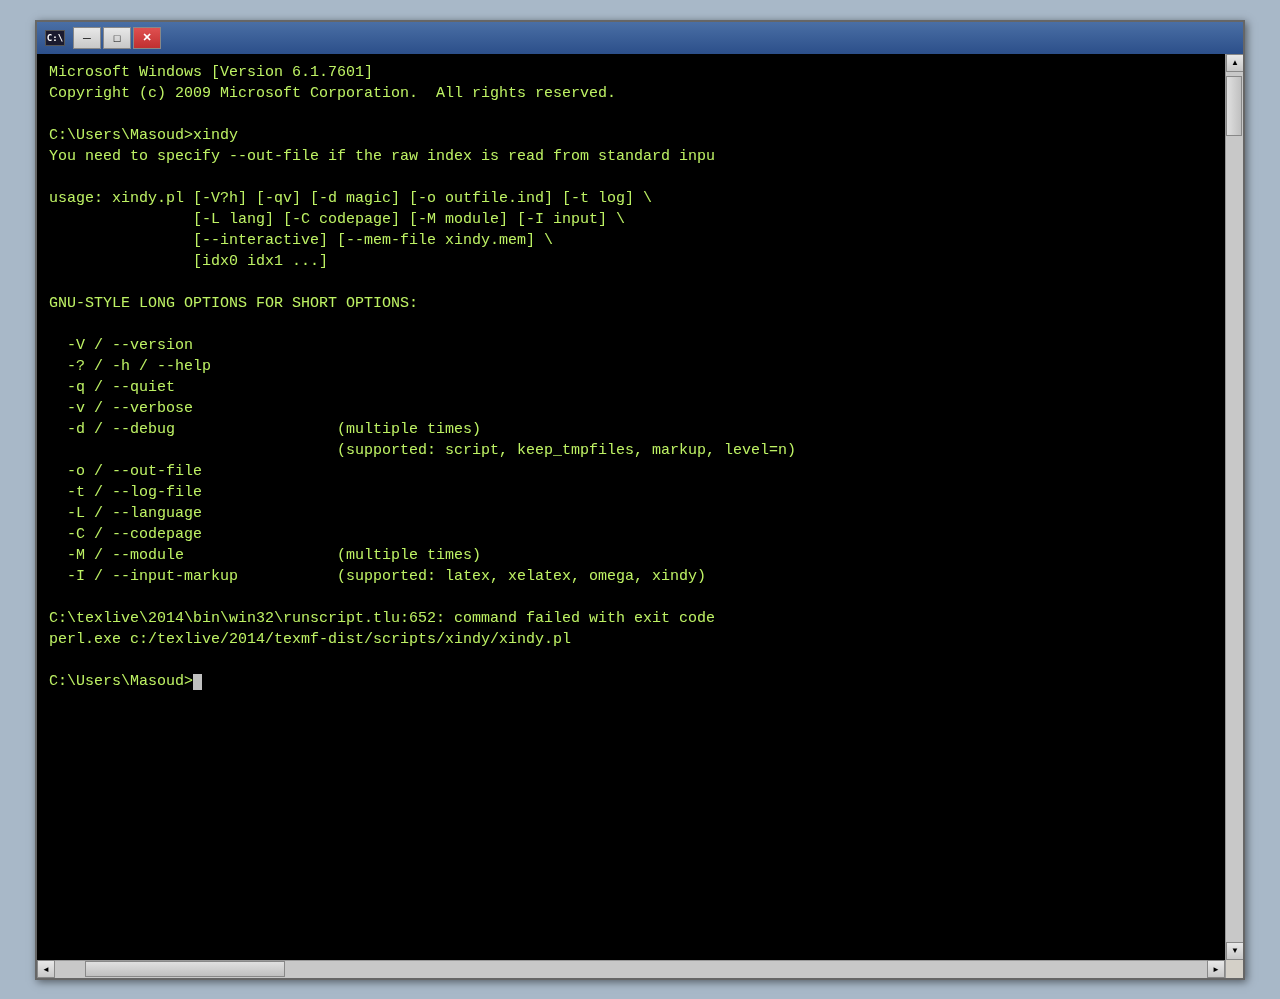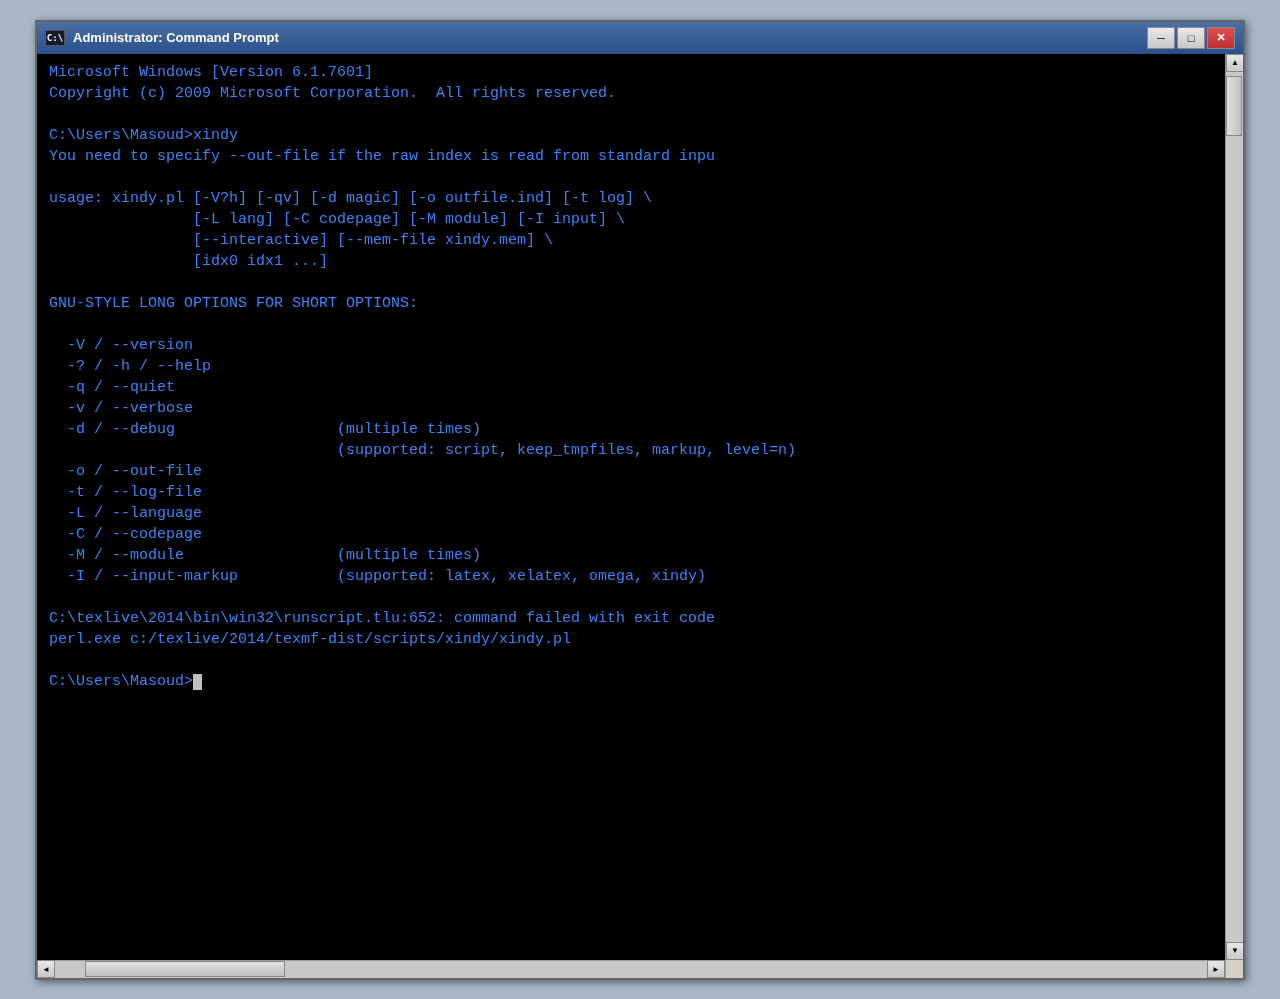--- a/index.html
+++ b/index.html
@@ -97,21 +97,21 @@
 
     .window-body {
       display: flex;
       flex: 1;
       overflow: hidden;
     }
 
     .terminal {
       flex: 1;
       background: #000;
-      color: #3b82f6;
+      color: #bef264;
       font-family: 'Courier New', Courier, monospace;
       font-size: 15px;
       padding: 8px 12px;
       overflow-y: auto;
       line-height: 1.4;
       white-space: pre;
     }
 
     .scrollbar-v {
       width: 18px;
@@ -212,21 +212,20 @@
     }
   </style>
 </head>
 <body>
 
 <div class="window">
   <div class="title-bar">
     <div class="title-bar-icon">
       <span>C:\</span>
     </div>
-    <span class="title-bar-text">Administrator: Command Prompt</span>
     <div class="title-bar-buttons">
       <div class="title-btn minimize">─</div>
       <div class="title-btn maximize">□</div>
       <div class="title-btn close">✕</div>
     </div>
   </div>
 
   <div class="window-body">
     <div class="terminal" id="terminal-content">Microsoft Windows [Version 6.1.7601]
 Copyright (c) 2009 Microsoft Corporation.  All rights reserved.

